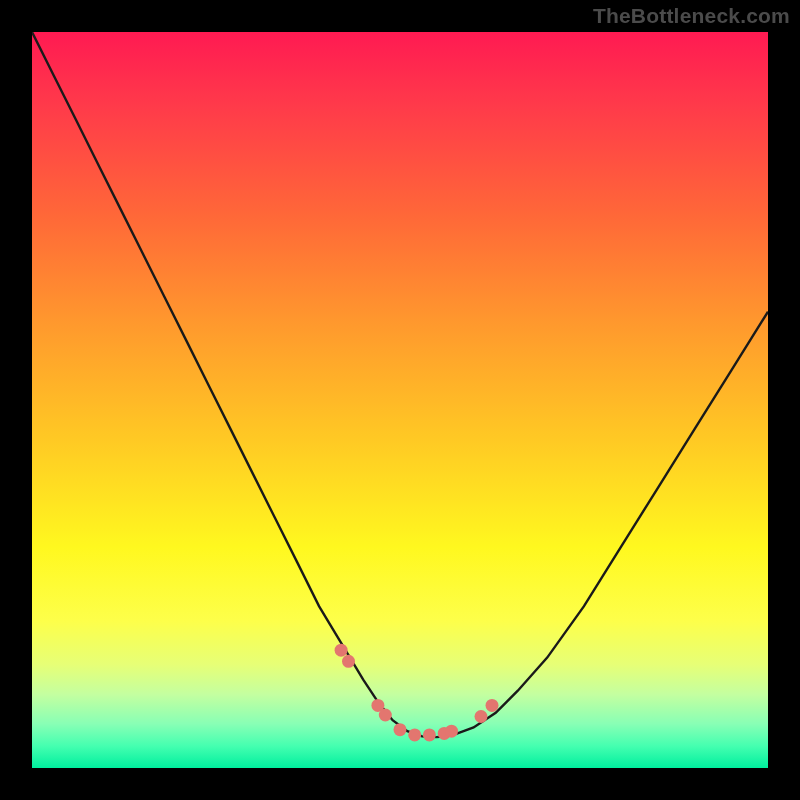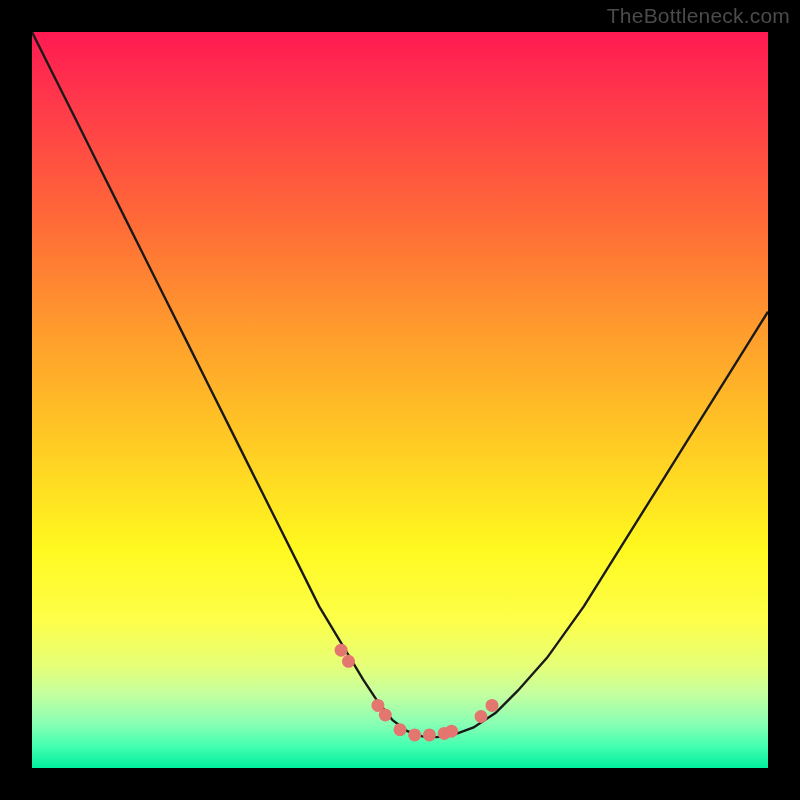--- a/index.html
+++ b/index.html
@@ -49,21 +49,21 @@
     inset: 0;
     width: 736px;
     height: 736px;
   }
   .watermark {
     position: absolute;
     top: 4px;
     right: 10px;
     color: #4b4b4b;
     font-size: 21px;
-    font-weight: 400;
+    font-weight: 700;
     letter-spacing: 0.2px;
   }
 </style>
 </head>
 <body>
 
 <div class="frame">
 
   <div class="plot">
     <div class="gradient"></div>

